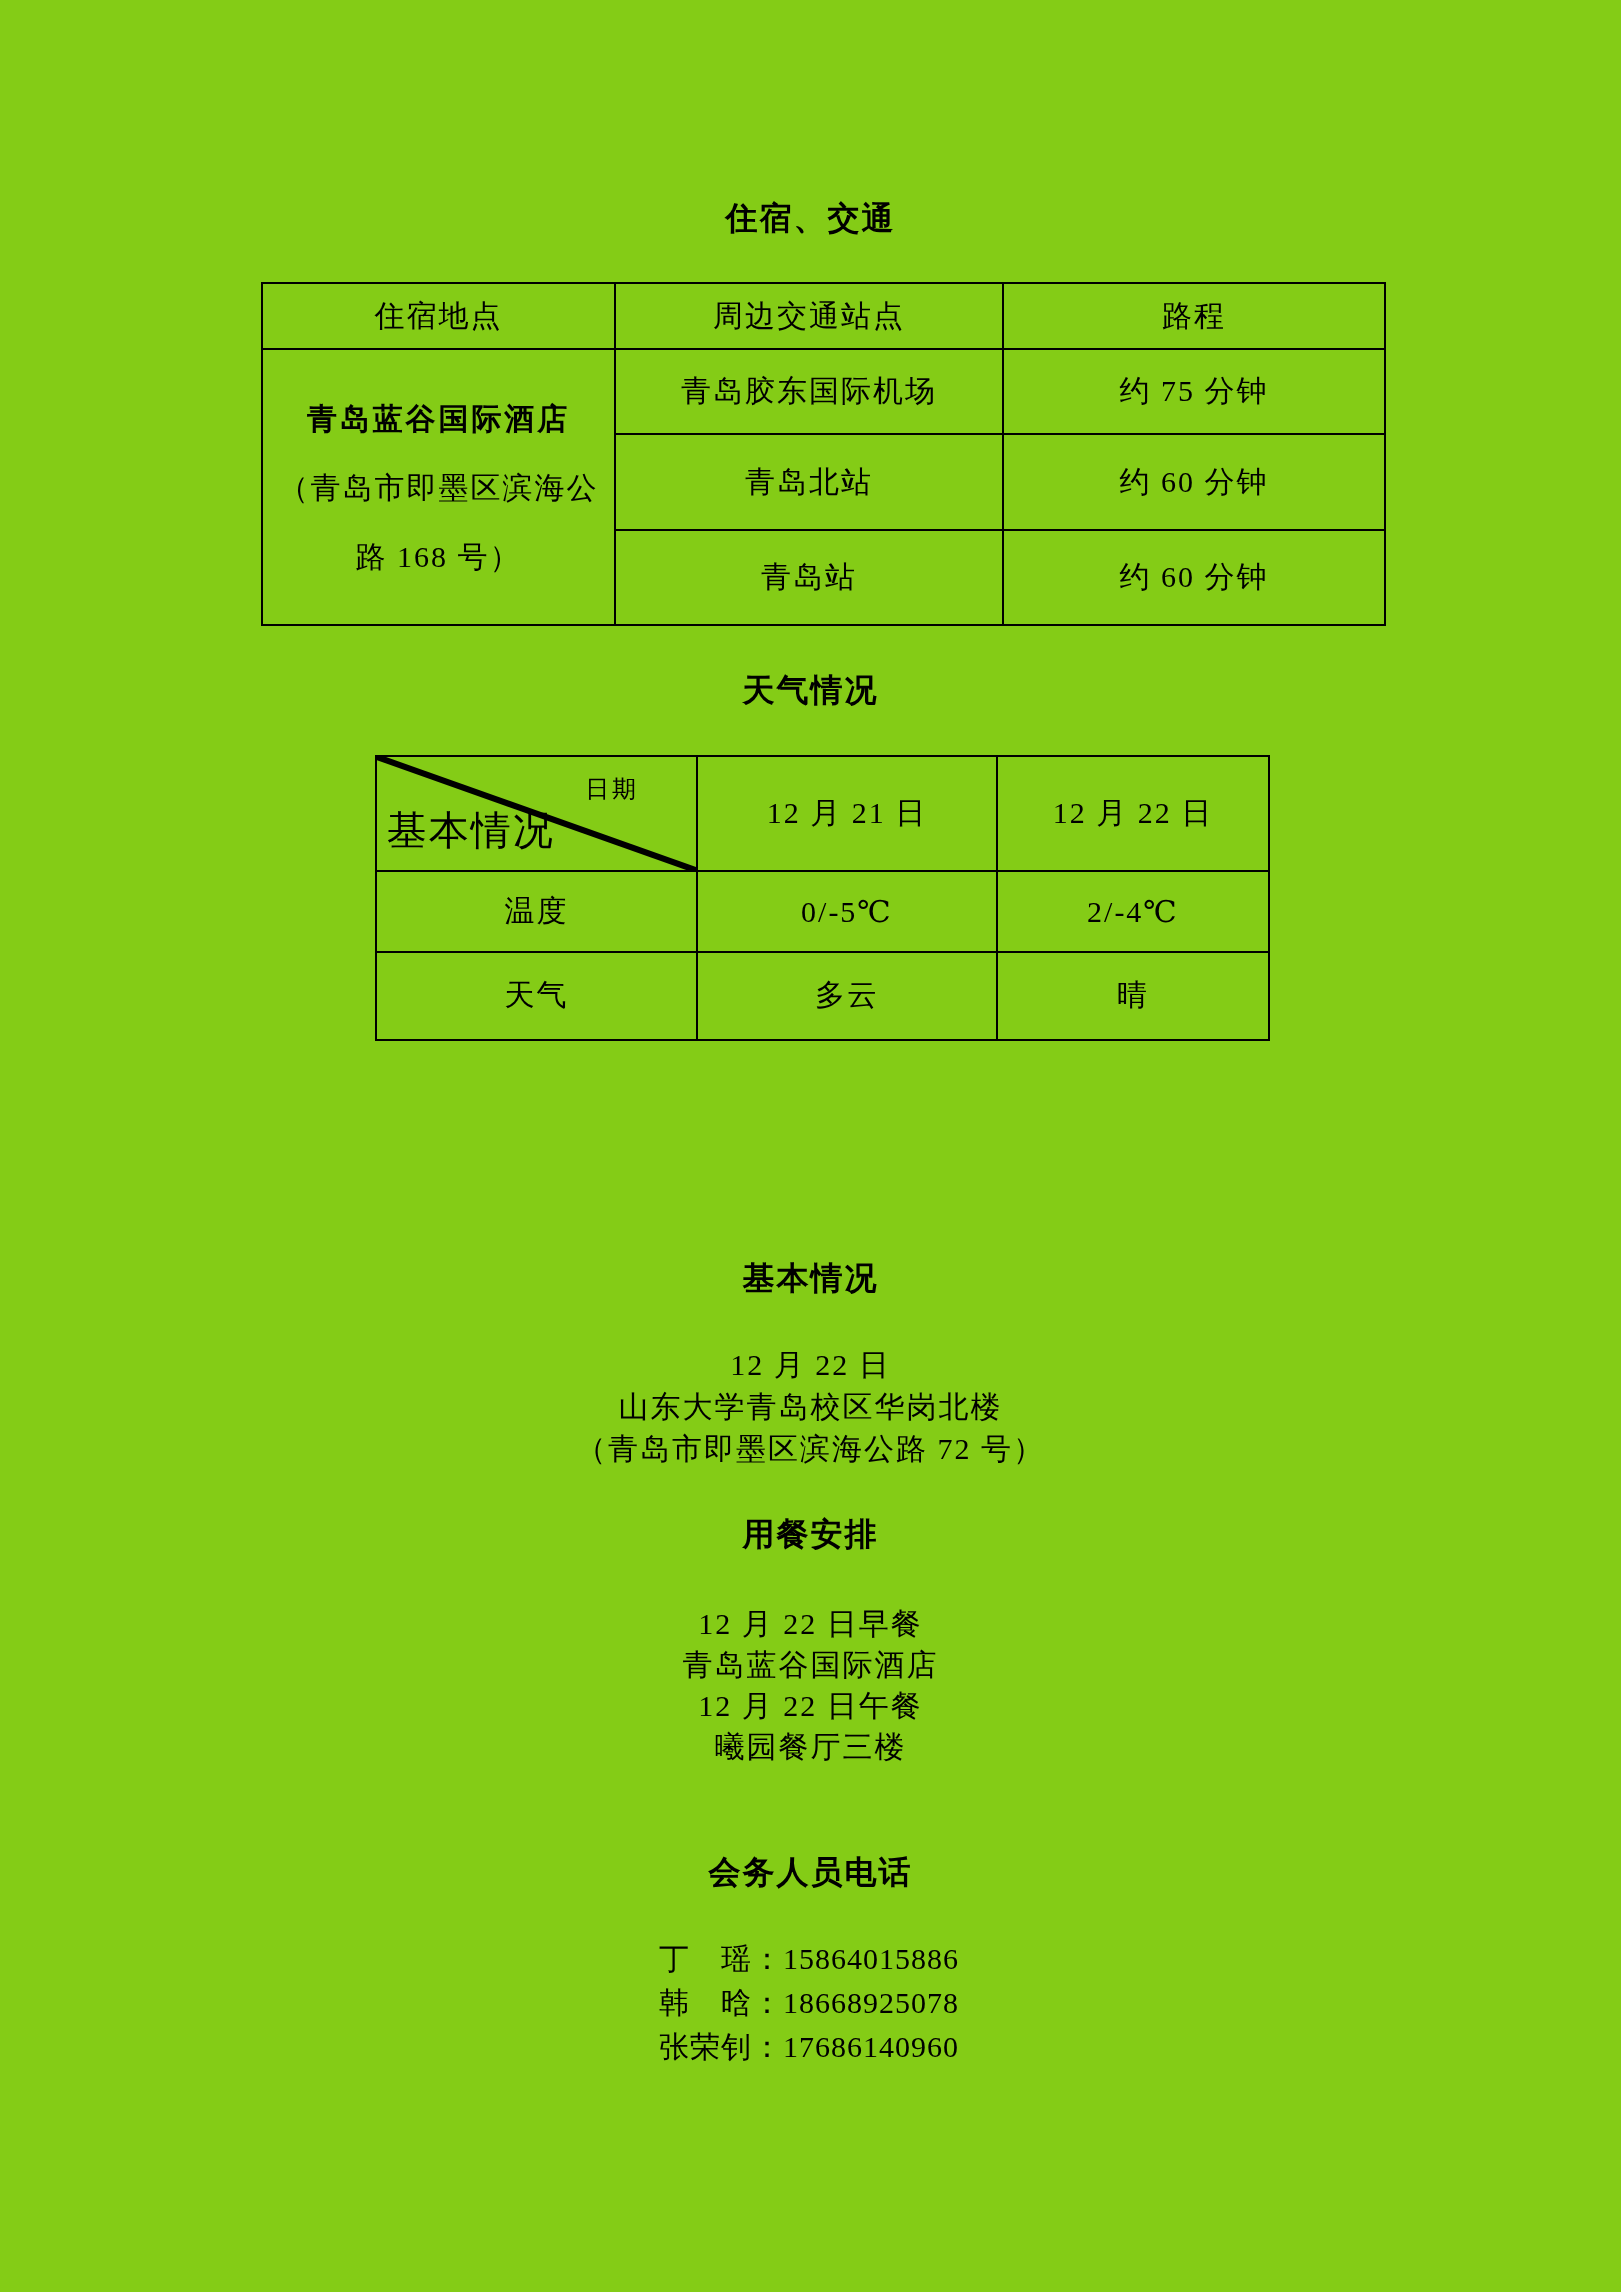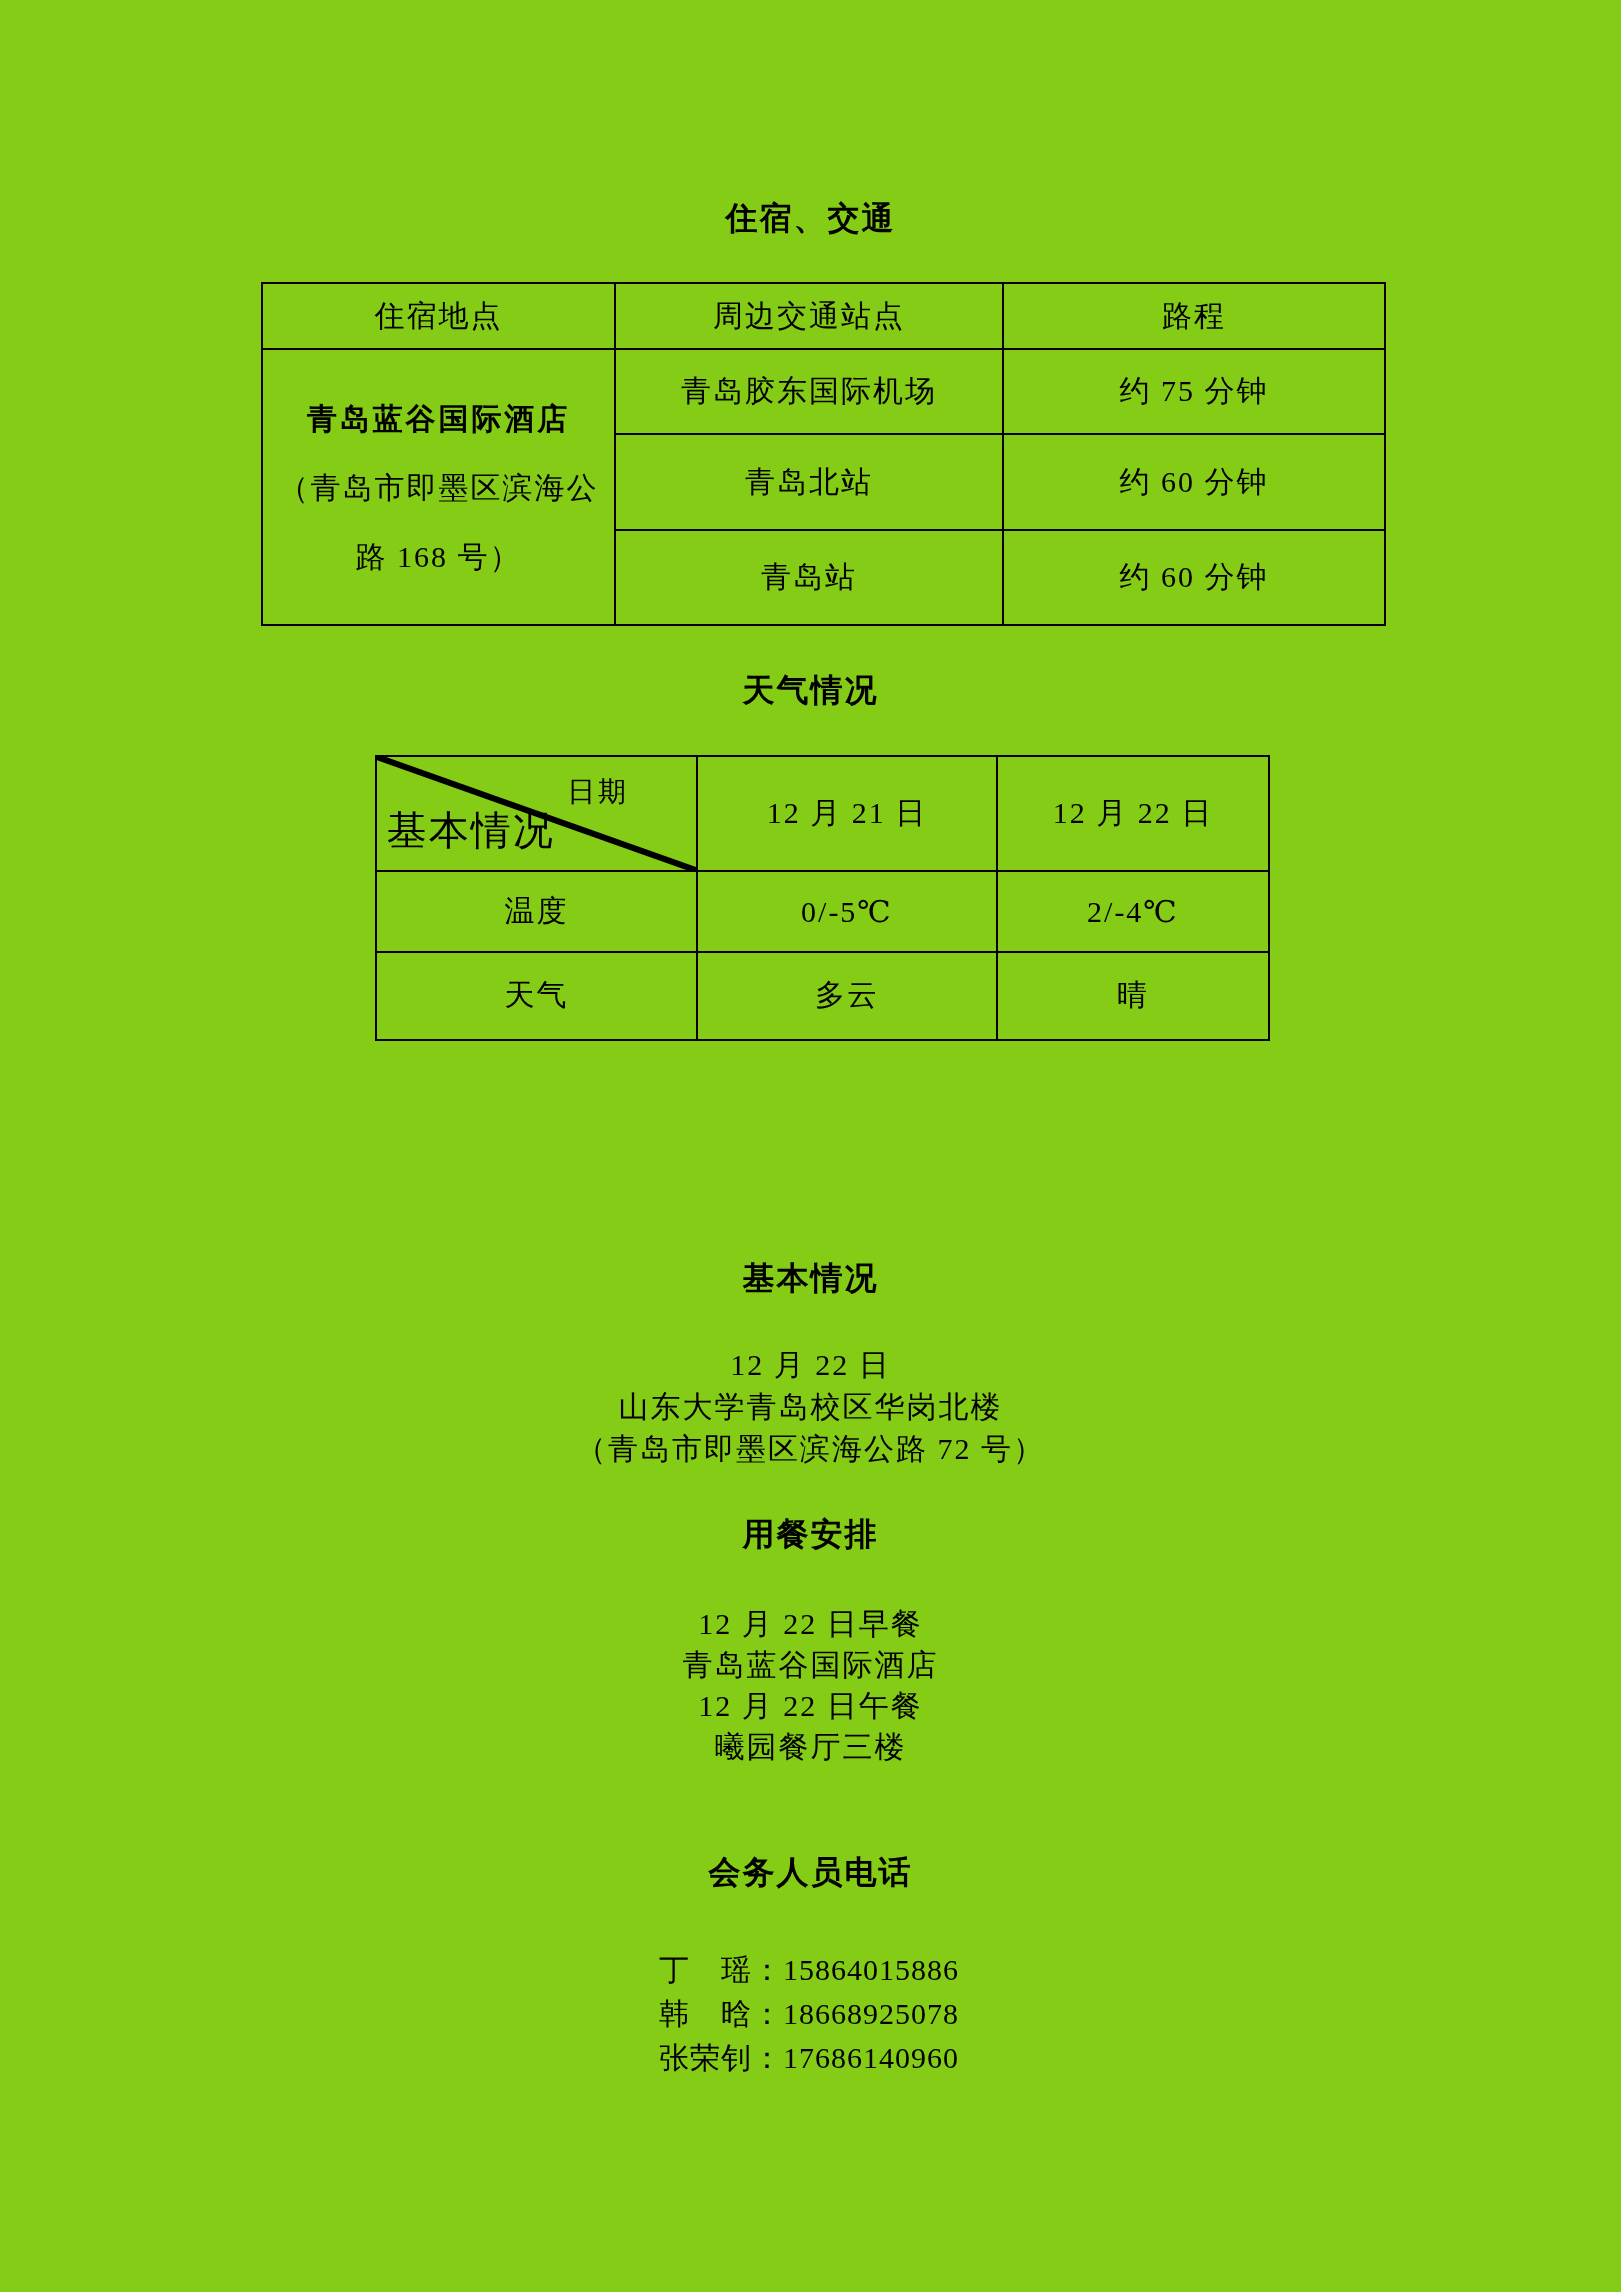--- a/index.html
+++ b/index.html
@@ -37,42 +37,41 @@
     vertical-align: middle;
     font-size: 30px;
     letter-spacing: 2px;
     padding: 8px;
     overflow: hidden;
   }
   .hotel-line { line-height: 69px; white-space: nowrap; }
   .hotel-name { font-weight: bold; letter-spacing: 2.9px; }
   .corner-cell { position: relative; }
   .corner-cell svg { position: absolute; left: 0; top: 0; width: 100%; height: 100%; display: block; }
-  .corner-date { position: absolute; right: 67px; top: 15.7px; font-size: 28px; letter-spacing: 2.9px; }
+  .corner-date { position: absolute; right: 57px; top: 15.7px; font-size: 24px; letter-spacing: 2.9px; }
   .corner-basic { position: absolute; left: 9.8px; bottom: 11.8px; font-size: 40px; letter-spacing: 2px; }
   .center-block {
     position: absolute;
     left: 0;
     width: 100%;
     text-align: center;
     font-size: 30px;
     letter-spacing: 2px;
   }
   .venue-block { top: 1344px; line-height: 42px; }
   .meals-block { top: 1603px; line-height: 41px; }
   .phones-block {
     position: absolute;
     left: 659px;
     top: 1937px;
     font-size: 30px;
     line-height: 44px;
     letter-spacing: 1px;
     text-align: left;
     white-space: nowrap;
-    margin-top: 11px;
   }
 </style>
 </head>
 <body>
 
 <div class="page">
 
   <div class="sec-title" style="top:198px;">住宿、交通</div>
 
   <table class="tbl" style="left:261px; top:282px; width:1123px; height:342px;">

